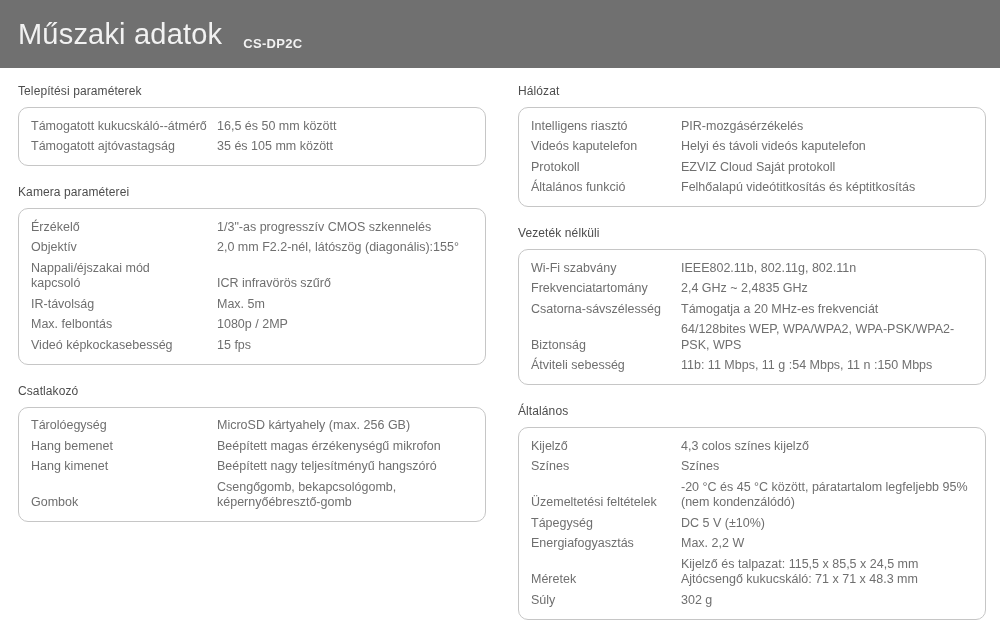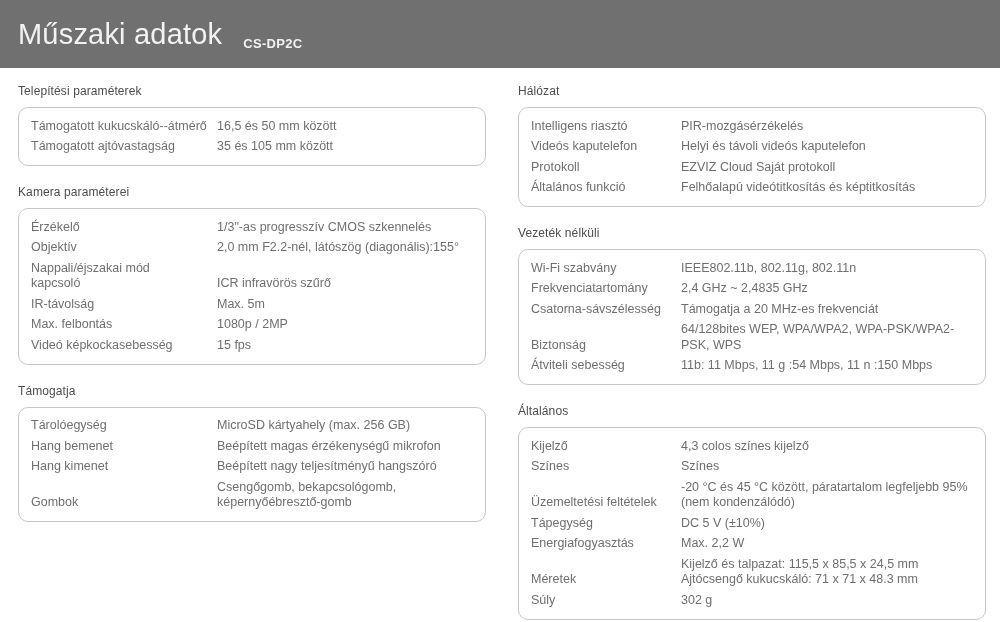--- a/index.html
+++ b/index.html
@@ -107,21 +107,21 @@
           </div>
           <div class="row">
             <div class="label">Videó képkockasebesség</div>
             <div class="value">15 fps</div>
           </div>
         </div>
   </section>
 
 
   <section>
-    <h2>Támogatja</h2>
+    <h2>Csatlakozó</h2>
     <div class="box">
           <div class="row">
             <div class="label">Tárolóegység</div>
             <div class="value">MicroSD kártyahely (max. 256 GB)</div>
           </div>
           <div class="row">
             <div class="label">Hang bemenet</div>
             <div class="value">Beépített magas érzékenységű mikrofon</div>
           </div>
           <div class="row">

